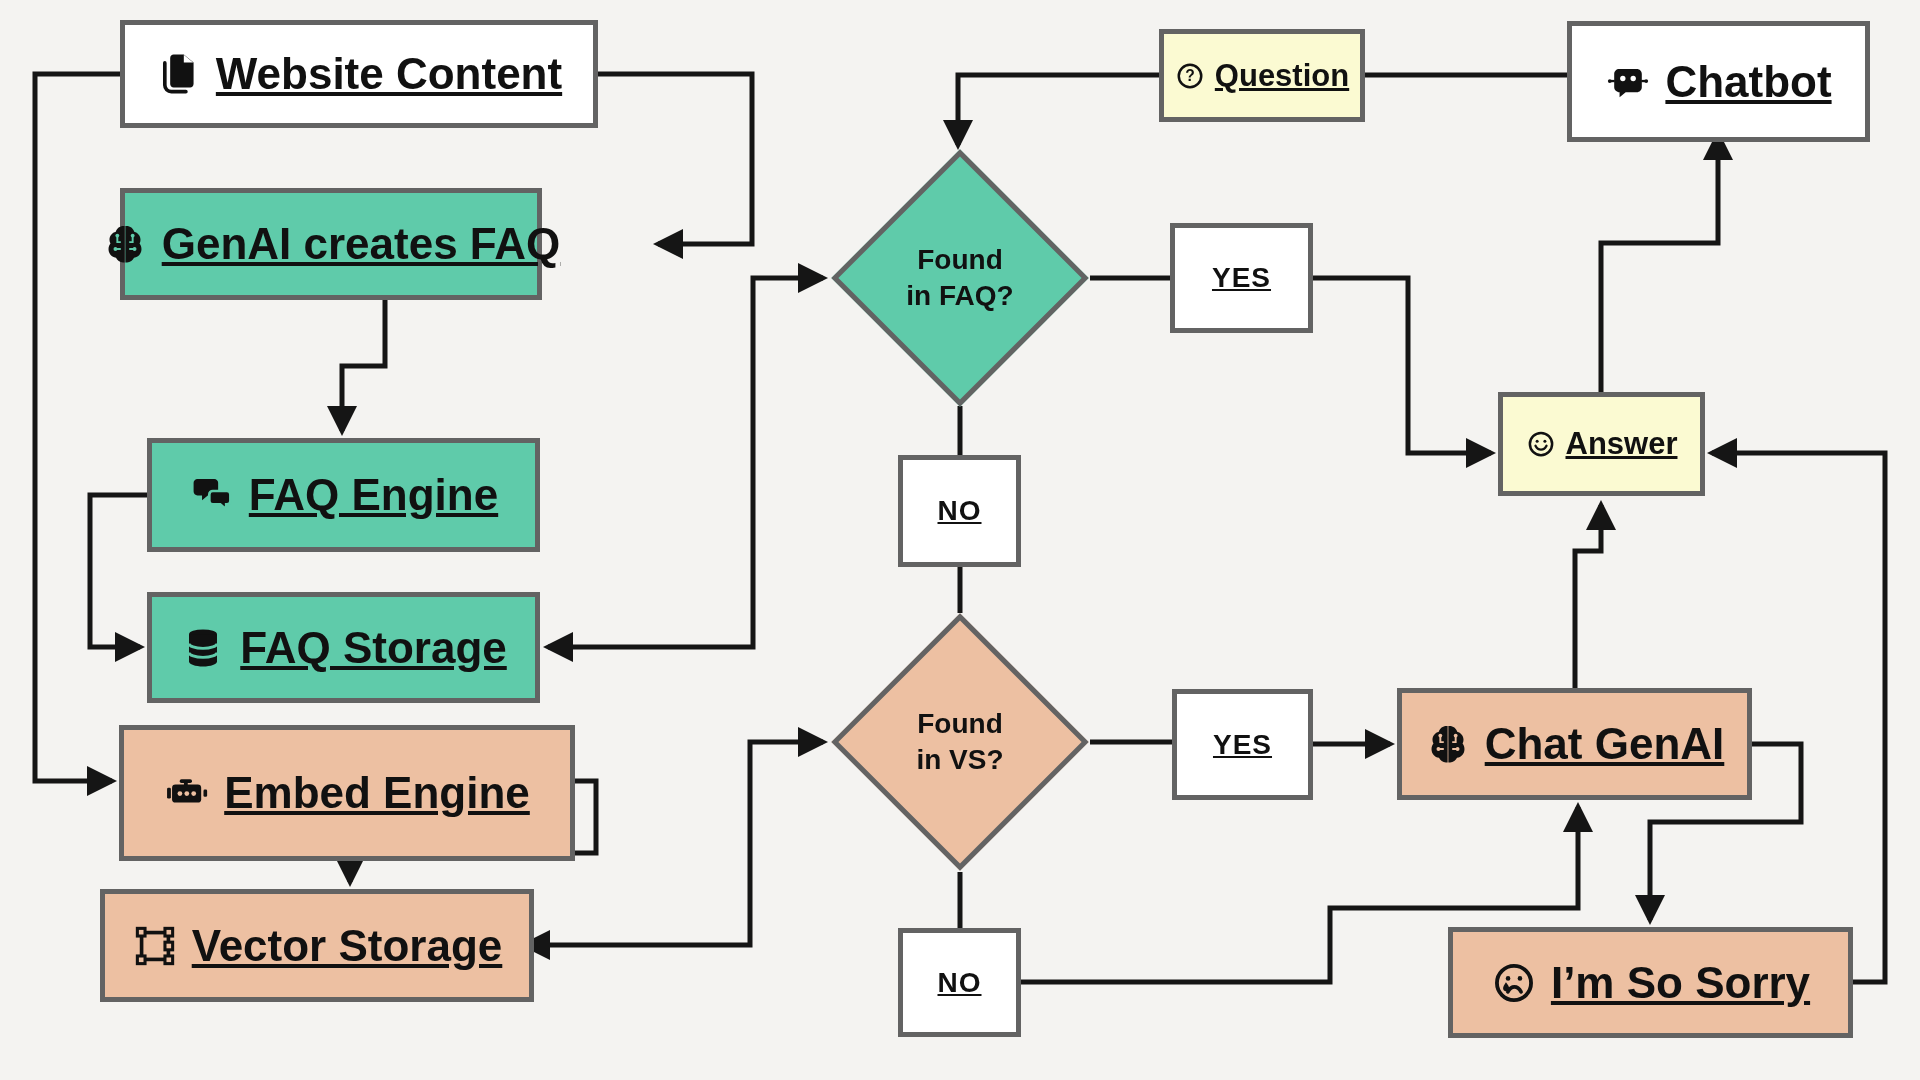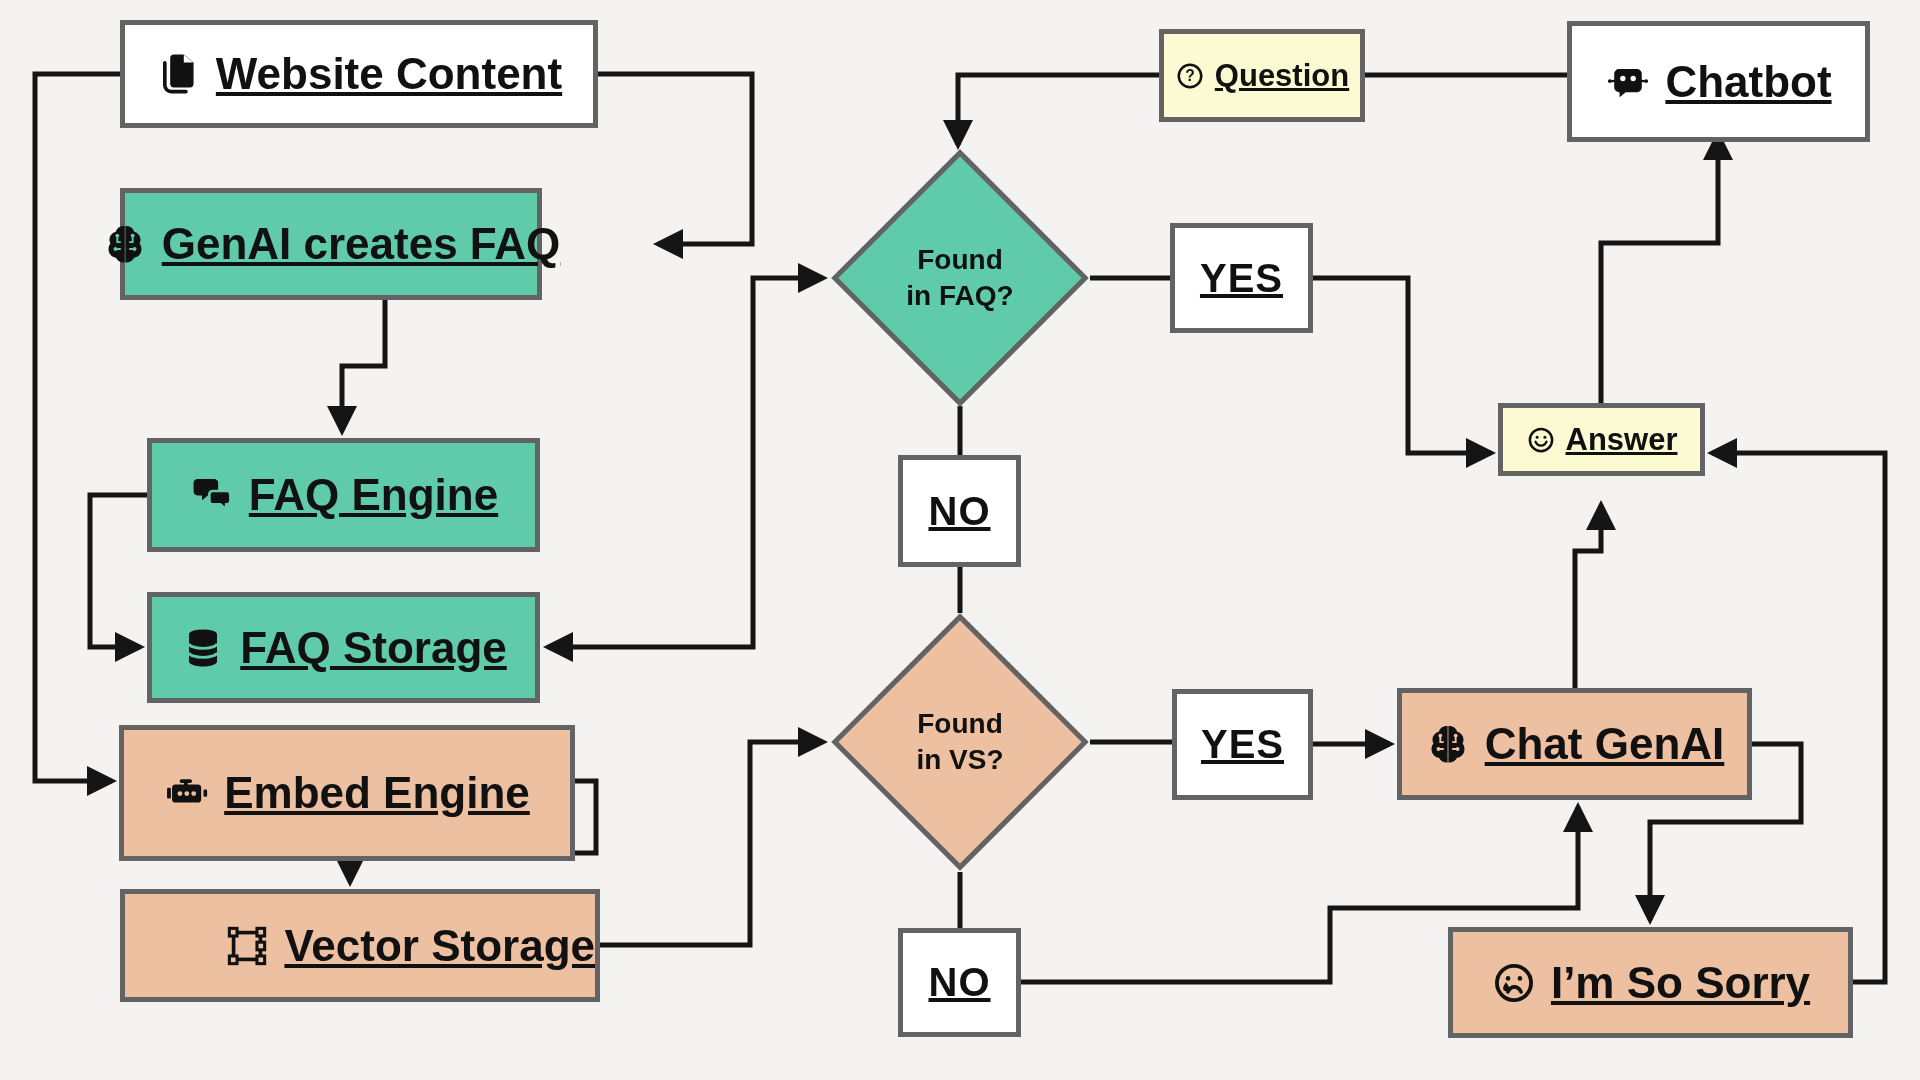--- a/index.html
+++ b/index.html
@@ -4,21 +4,21 @@
 <style>
   html,body{margin:0;padding:0;background:#f4f3f1;}
   .stage{position:relative;width:1920px;height:1080px;background:#f4f3f1;
          font-family:"Liberation Sans",sans-serif;overflow:hidden;color:#111;}
   svg.wires{position:absolute;left:0;top:0;z-index:0;}
   .node{position:absolute;display:flex;align-items:center;justify-content:center;
         gap:14px;border:5px solid #636363;box-sizing:border-box;font-weight:700;z-index:2;text-decoration:underline;}
   .node .label{white-space:nowrap;}
   .big{font-size:44px;}
   .mid{font-size:31px;}
-  .yesno{font-size:40px;letter-spacing:1px;justify-content:center;}
+  .yesno{font-size:28px;letter-spacing:1px;justify-content:center;}
   .green{background:#5fcbaa;}
   .salmon{background:#edc0a2;}
   .yellow{background:#fbfad2;}
   .white{background:#ffffff;}
   .diamond{position:absolute;width:182px;height:182px;transform:rotate(45deg);
            border:5px solid #636363;box-sizing:border-box;z-index:1;}
   .dlabel{position:absolute;width:240px;height:182px;display:flex;flex-direction:column;
           align-items:center;justify-content:center;font-weight:700;font-size:28px;
           line-height:1.3;z-index:2;text-align:center;}
   .icon{display:flex;flex:0 0 auto;}
@@ -137,21 +137,21 @@
         <rect x="10.4" y="6" width="2" height="2.2" fill="#111"></rect>
         <rect x="4.2" y="7.6" width="15.2" height="9.4" rx="1.8" fill="#111"></rect>
         <circle cx="8.3" cy="12.3" r="1.25" fill="#edc0a2"></circle>
         <circle cx="11.9" cy="12.3" r="1.25" fill="#edc0a2"></circle>
         <circle cx="15.5" cy="12.3" r="1.25" fill="#edc0a2"></circle>
       </svg>
     </span>
     <span class="label">Embed Engine</span>
   </div>
 
-  <div class="node salmon big" style="left:120px;top:889px;width:480px;height:113px;justify-content:flex-end;">
+  <div class="node salmon big" style="left:100px;top:889px;width:434px;height:113px;">
     <span class="icon">
       <svg width="46" height="46" viewBox="0 0 24 24">
         <rect x="5" y="5" width="14" height="14" fill="none" stroke="#111" stroke-width="1.9"></rect>
         <g fill="#edc0a2" stroke="#111" stroke-width="1.6">
           <rect x="2.8" y="2.8" width="4" height="4"></rect>
           <rect x="17.2" y="2.8" width="4" height="4"></rect>
           <rect x="2.8" y="17.2" width="4" height="4"></rect>
           <rect x="17.2" y="17.2" width="4" height="4"></rect>
           <rect x="17.2" y="10" width="4" height="4"></rect>
         </g>
@@ -194,21 +194,21 @@
   </div>
 
   <div class="node white yesno" style="left:1172px;top:689px;width:141px;height:111px;">
     <span class="label">YES</span>
   </div>
 
   <div class="node white yesno" style="left:898px;top:928px;width:123px;height:109px;">
     <span class="label">NO</span>
   </div>
 
-  <div class="node yellow mid" style="left:1498px;top:403px;width:207px;height:73px;gap:10px;">
+  <div class="node yellow mid" style="left:1498px;top:392px;width:207px;height:104px;gap:10px;">
     <span class="icon">
       <svg width="30" height="30" viewBox="0 0 24 24">
         <circle cx="12" cy="12" r="8.9" fill="none" stroke="#111" stroke-width="2"></circle>
         <circle cx="8.9" cy="9.7" r="1.2" fill="#111"></circle>
         <circle cx="15.1" cy="9.7" r="1.2" fill="#111"></circle>
         <path d="M7.6 13.4c1 2 2.6 3.1 4.4 3.1s3.4-1.1 4.4-3.1" fill="none" stroke="#111" stroke-width="1.9" stroke-linecap="round"></path>
       </svg>
     </span>
     <span class="label">Answer</span>
   </div>

